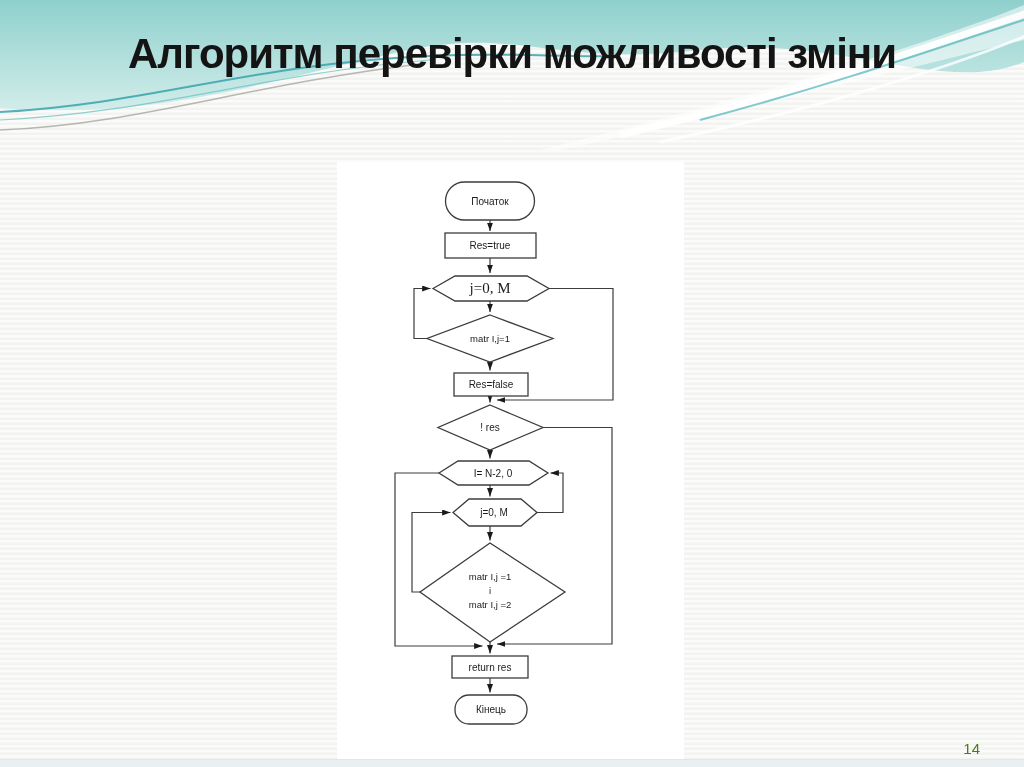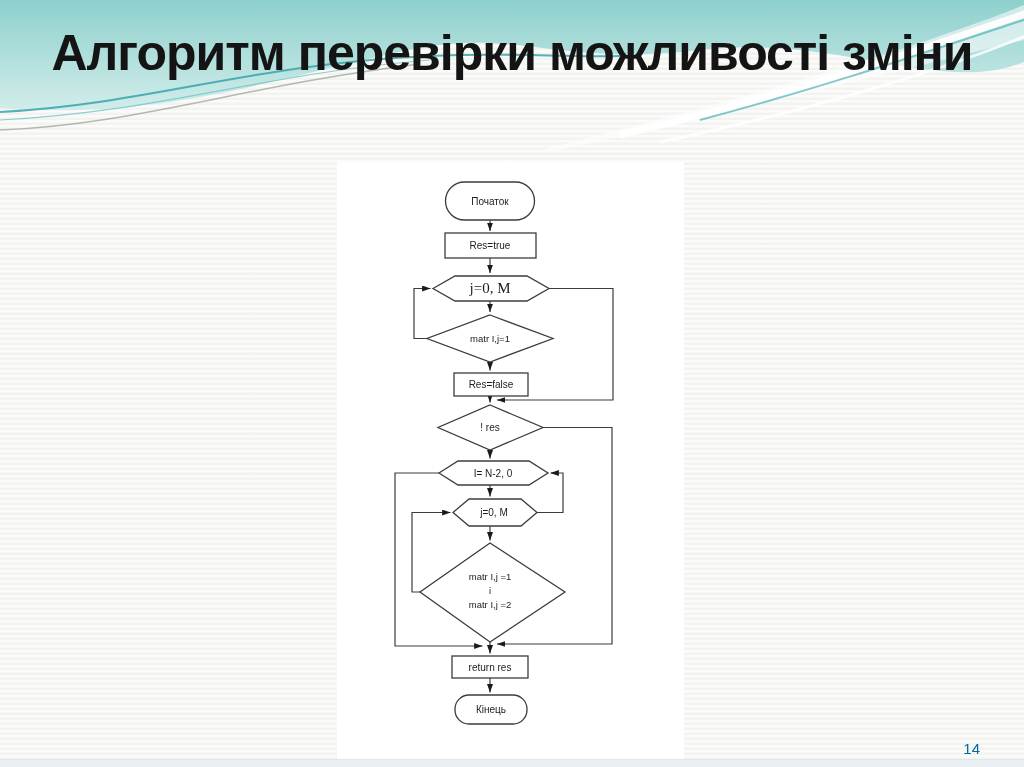--- a/index.html
+++ b/index.html
@@ -13,41 +13,41 @@
     position:absolute; inset:0;
     background:
       repeating-linear-gradient(180deg,
         rgba(255,255,255,0.55) 0px, rgba(255,255,255,0.55) 2px,
         rgba(240,240,237,0.55) 3px, rgba(240,240,237,0.55) 5px),
       #f6f6f4;
   }
   .header-deco { position:absolute; top:0; left:0; width:1024px; height:150px; }
   .slide-title {
     position:absolute; top:26px; left:0; width:1024px;
-    text-align:center; font-weight:bold; font-size:50px; line-height:55px;
+    text-align:center; font-weight:bold; font-size:42px; line-height:55px;
     color:#141414; letter-spacing:-1px;
   }
   .slide-title .t-line { display:block; }
   .content-panel {
     position:absolute; left:337px; top:162px; width:347px; height:598px;
     background:#ffffff;
   }
   .flow-svg { position:absolute; left:330px; top:158px; width:360px; height:604px; }
   .flow-svg text {
     fill:#1c1c1c; font-family:"Liberation Sans", sans-serif;
     text-anchor:middle;
   }
   .flow-svg .shape { fill:#ffffff; stroke:#3c3c3c; stroke-width:1.3; }
   .flow-svg .edge  { fill:none; stroke:#3c3c3c; stroke-width:1.2; }
   .flow-svg .lbl       { font-size:10px; }
   .flow-svg .lbl-sm    { font-size:9.5px; }
   .flow-svg .lbl-serif { font-size:15px; font-family:"Liberation Serif", serif; }
   .page-number {
     position:absolute; right:44px; bottom:10px;
-    font-size:15px; color:#0369a1;
+    font-size:15px; color:#4d7c0f;
   }
   .bottom-strip {
     position:absolute; left:0; bottom:0; width:1024px; height:8px;
     background:#eaf0f2; border-top:1px solid #dee7ea;
   }
 </style>
 </head>
 <body>
 
 <div class="slide-bg"></div>

